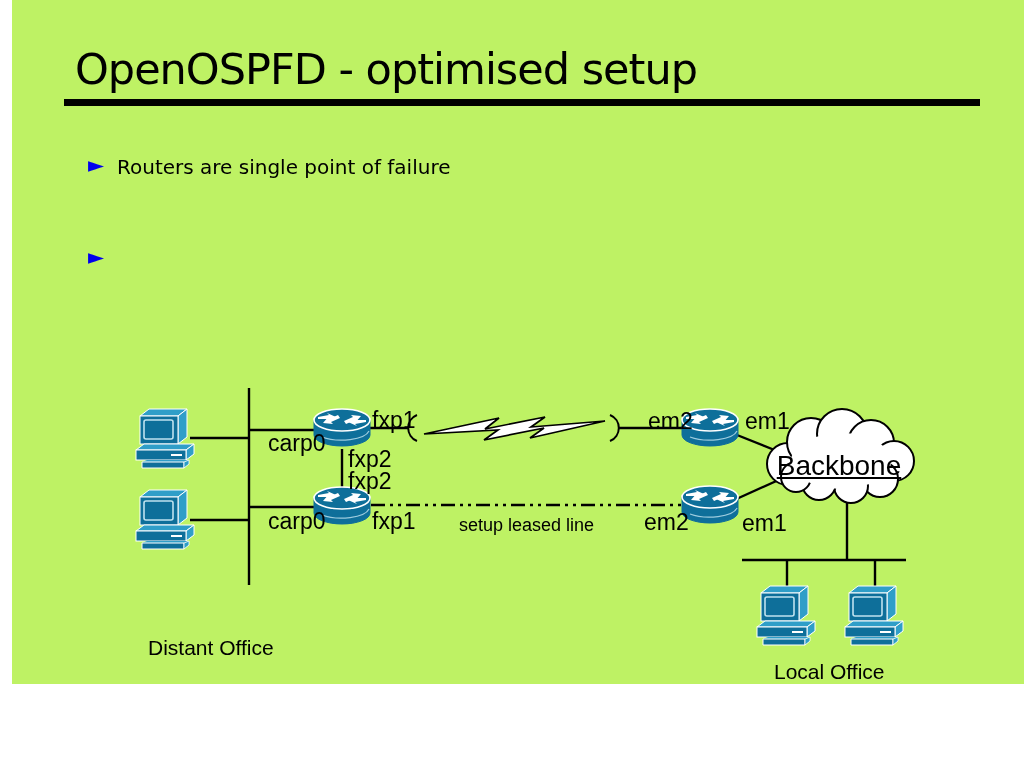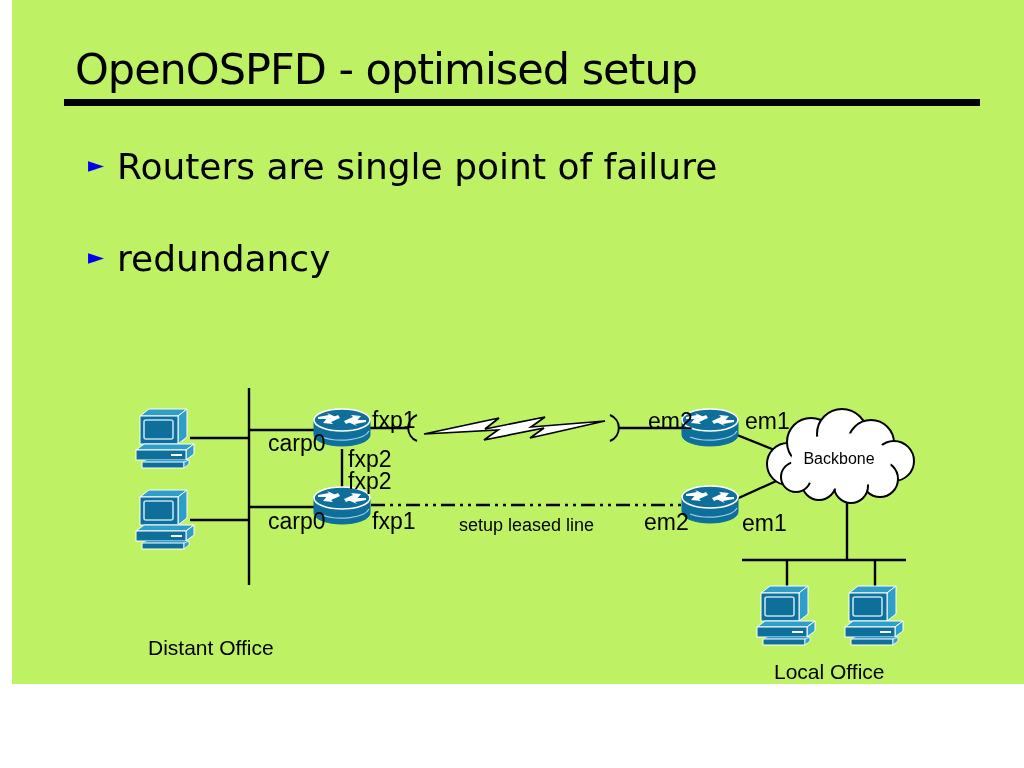--- a/index.html
+++ b/index.html
@@ -6,27 +6,27 @@
   body{width:1024px;height:768px;background:#ffffff;position:relative;overflow:hidden;
        font-family:"DejaVu Sans",sans-serif;}
   .slide{position:absolute;left:12px;top:0;width:1024px;height:684px;background:#bef264;}
 
   .title{position:absolute;left:63px;top:44px;font-size:43px;letter-spacing:-1px;
          color:#000;white-space:nowrap;font-family:"DejaVu Sans",sans-serif;}
   .title-rule{position:absolute;left:52px;top:99px;width:916px;height:7px;background:#000;}
 
   .bullet{position:absolute;left:76px;display:flex;align-items:flex-start;}
   .bullet .marker{color:#0000ee;font-size:21px;line-height:38px;width:29px;flex:0 0 29px;}
-  .bullet .btext{font-size:36px;color:#000;line-height:42px;white-space:nowrap;}
+  .bullet .btext{font-size:20px;color:#000;line-height:42px;white-space:nowrap;}
 
   .dlabel{position:absolute;font-family:"Liberation Sans",sans-serif;font-size:23px;
           color:#000;white-space:nowrap;}
   .dlabel.small{font-size:18px;}
   .dlabel.office{font-size:21px;}
-  .dlabel.backbone{font-size:16px;transform:translateX(-50%);}
+  .dlabel.backbone{font-size:28px;transform:translateX(-50%);text-decoration:underline;}
 
   svg.diagram{position:absolute;left:0;top:0;}
 </style>
 </head>
 <body>
 
 <div class="slide">
 
   <div class="title">OpenOSPFD - optimised setup</div>
   <div class="title-rule"></div>
@@ -34,21 +34,20 @@
   <div class="bullet" style="top:146px;">
     <span class="marker">►</span>
     <div>
       <div class="btext">Routers are single point of failure</div>
     </div>
   </div>
 
   <div class="bullet" style="top:238px;">
     <span class="marker">►</span>
     <div>
-      <div class="btext">redundancy</div>
     </div>
   </div>
 
   <svg class="diagram" width="1024" height="768" viewBox="0 0 1024 768">
     <defs>
 
       <g id="router-shape">
         <path d="M -28 -6 L -28 9 A 28 11 0 0 0 28 9 L 28 -6 Z" fill="#0e6f9a" stroke="#0e6f9a" stroke-width="1"></path>
         <ellipse cx="0" cy="-6" rx="28" ry="11" fill="#0e6f9a" stroke="#ffffff" stroke-width="1.6"></ellipse>
         <path d="M 27 5 A 28 11 0 0 1 -20 11" fill="none" stroke="#bfe2ef" stroke-width="1.2" opacity="0.8"></path>

